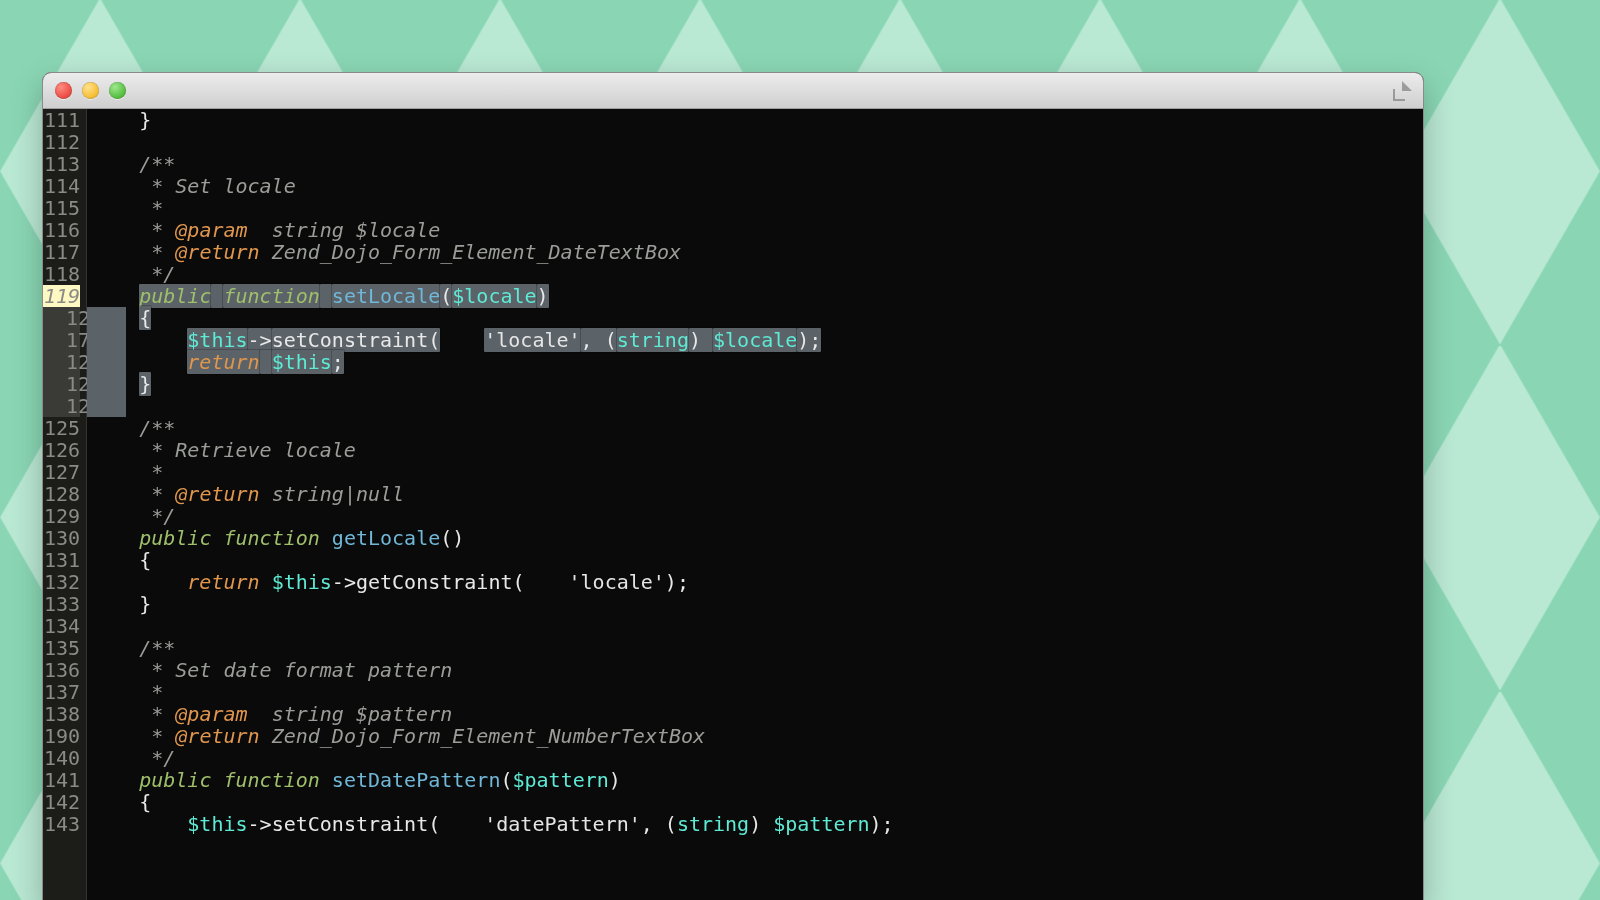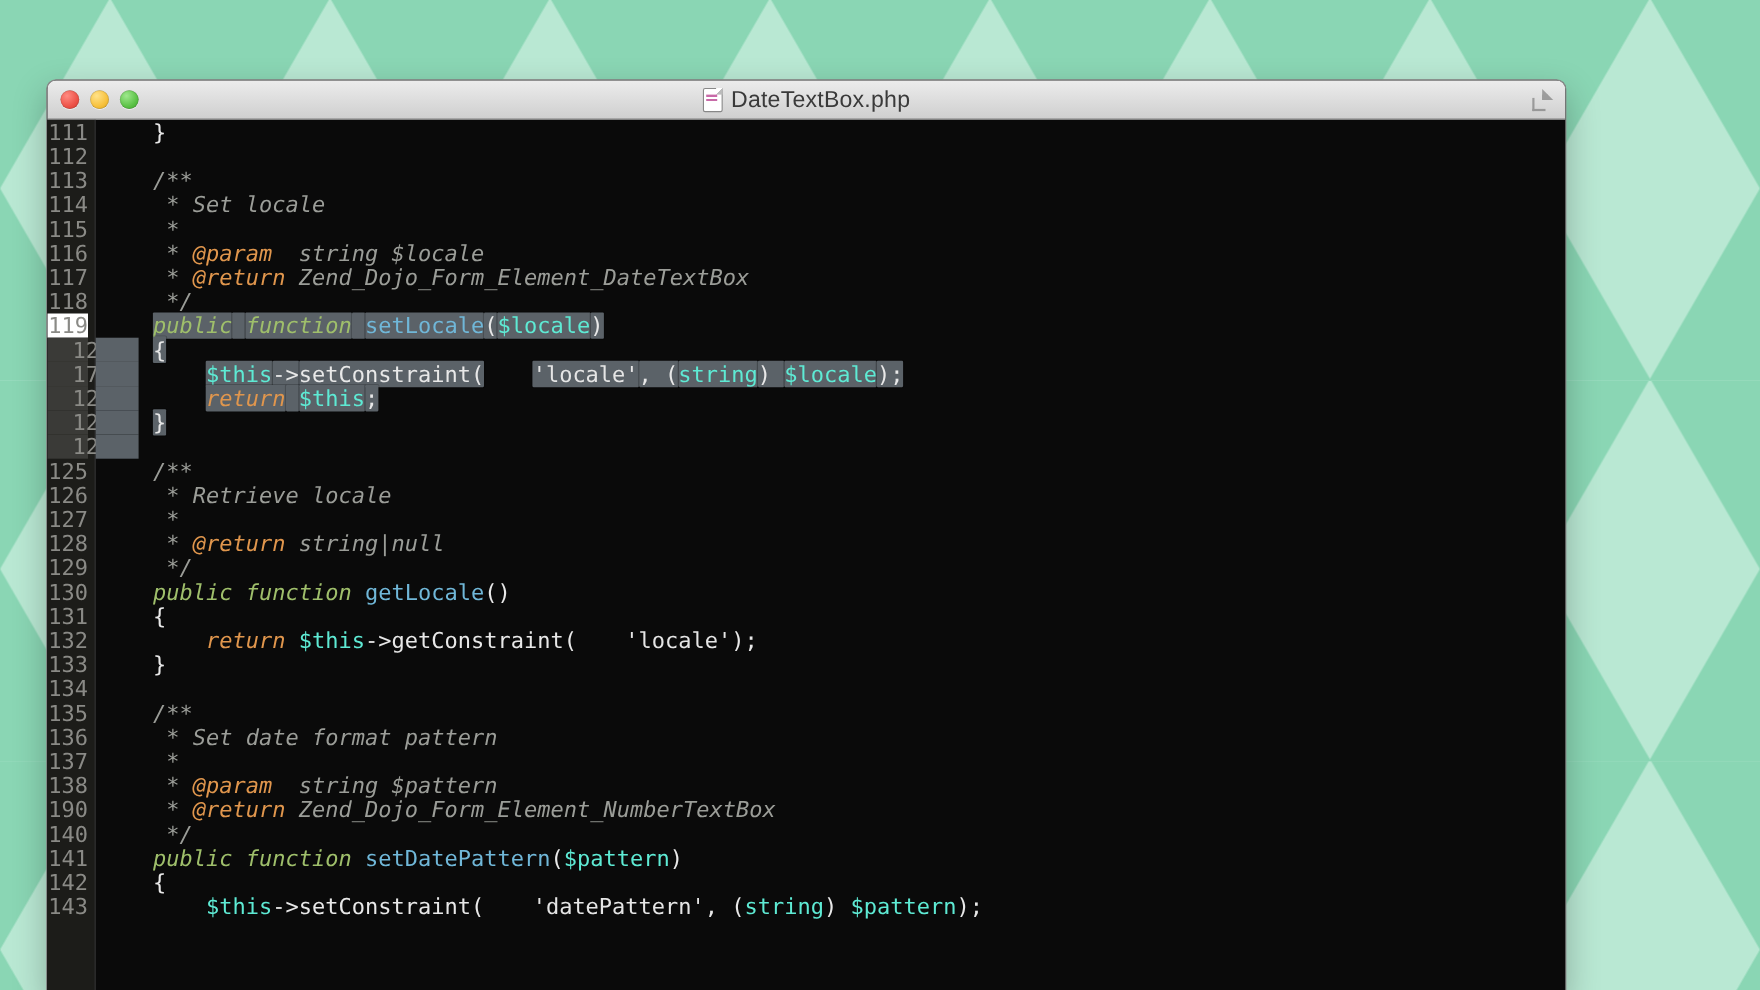--- a/index.html
+++ b/index.html
@@ -75,36 +75,32 @@
   .c-comment{color:#9b9d98;font-style:italic;}
   .c-doctag{color:#e0964d;font-style:italic;}
   .c-key{color:#9fbf6b;font-style:italic;}
   .c-func{color:#70b7d8;}
   .c-var{color:#5eead4;}
   .c-str{color:#e5e5e5;margin-left:44px;}
   .c-punct{color:#e8e8e8;}
   .c-type{color:#5eead4;}
   .c-return{color:#e0964d;font-style:italic;}
   .gutter .hl{background:#3a3a37;padding-left:23px;}
-  .gutter .hl-strong{background:#ffffff;}
+  .gutter .hl-strong{background:#fef9c3;font-style:italic;}
 </style>
 </head>
 <body>
 
 <div class="desktop">
   <div class="window">
     <div class="titlebar">
       <div class="traffic">
         <div class="tlight red"></div>
         <div class="tlight yellow"></div>
         <div class="tlight green"></div>
-      </div>
-      <div class="title">
-        <span class="file-icon"></span>
-        <span>DateTextBox.php</span>
       </div>
       <div class="maximize-icon"></div>
     </div>
 
     <div class="editor">
       <div class="gutter" id="gutter">
           <div>111</div>
           <div>112</div>
           <div>113</div>
           <div>114</div>

